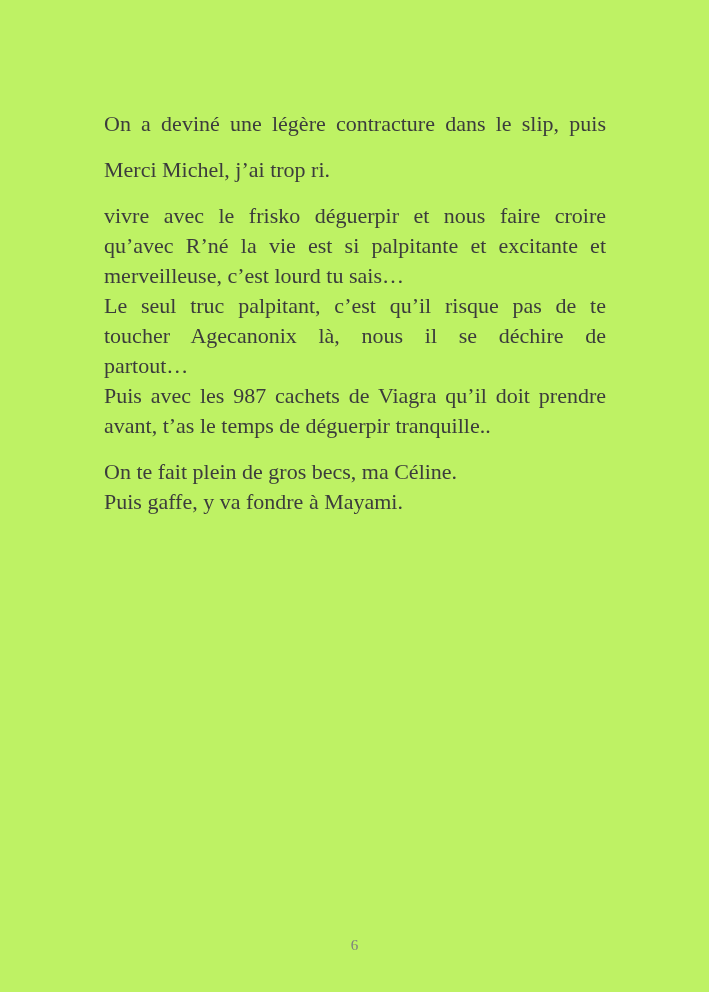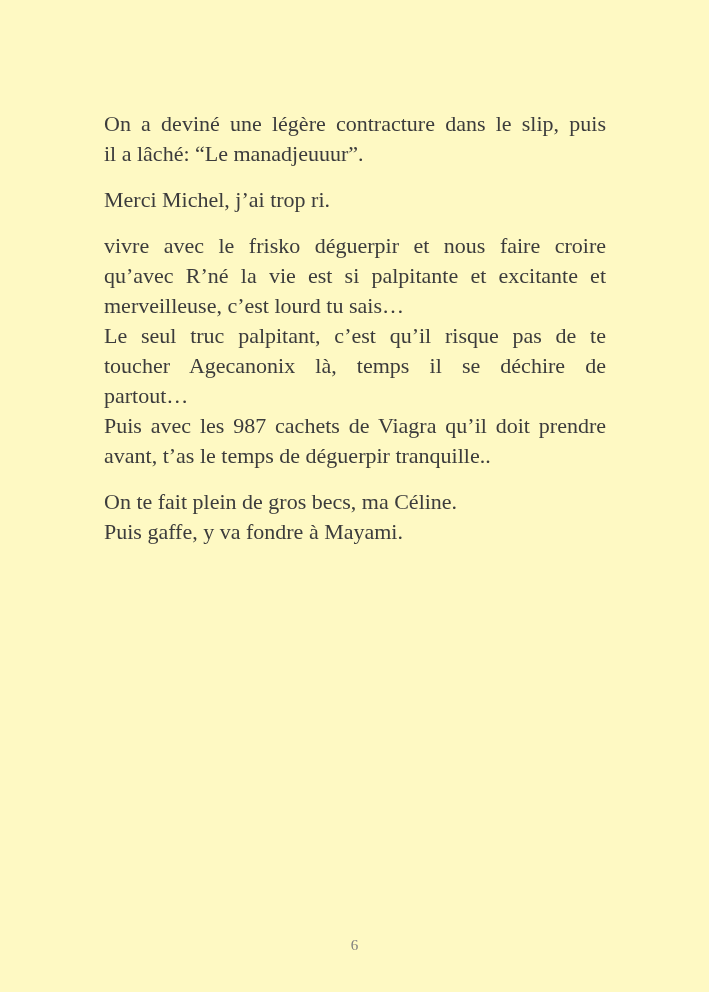--- a/index.html
+++ b/index.html
@@ -1,20 +1,20 @@
 <!DOCTYPE html>
 <html><head>
 <meta charset="utf-8">
 <style>
   html, body { margin: 0; padding: 0; background: #ffffff; }
   .page {
     position: relative;
     width: 709px;
     height: 992px;
-    background: #fef9c3;
+    background: #bef264;
     overflow: hidden;
     font-family: "Liberation Serif", "DejaVu Serif", serif;
     color: #3c3c3c;
   }
   .content {
     position: absolute;
     left: 104px;
     top: 109px;
     width: 502px;
     font-size: 22px;
@@ -35,33 +35,32 @@
   }
 </style>
 </head>
 <body>
 
 <div class="page">
   <div class="content">
 
     <p class="para">
       <span class="line j">On a deviné une légère contracture dans le slip, puis</span>
-      <span class="line">il a lâché: “Le manadjeuuur”.</span>
     </p>
 
     <p class="para">
       <span class="line">Merci Michel, j’ai trop ri.</span>
     </p>
 
     <p class="para">
       <span class="line j">vivre avec le frisko déguerpir et nous faire croire</span>
       <span class="line j">qu’avec R’né la vie est si palpitante et excitante et</span>
       <span class="line">merveilleuse, c’est lourd tu sais…</span>
       <span class="line j">Le seul truc palpitant, c’est qu’il risque pas de te</span>
-      <span class="line j">toucher Agecanonix là, temps il se déchire de</span>
+      <span class="line j">toucher Agecanonix là, nous il se déchire de</span>
       <span class="line">partout…</span>
       <span class="line j">Puis avec les 987 cachets de Viagra qu’il doit prendre</span>
       <span class="line">avant, t’as le temps de déguerpir tranquille..</span>
     </p>
 
     <p class="para">
       <span class="line">On te fait plein de gros becs, ma Céline.</span>
       <span class="line">Puis gaffe, y va fondre à Mayami.</span>
     </p>
 

